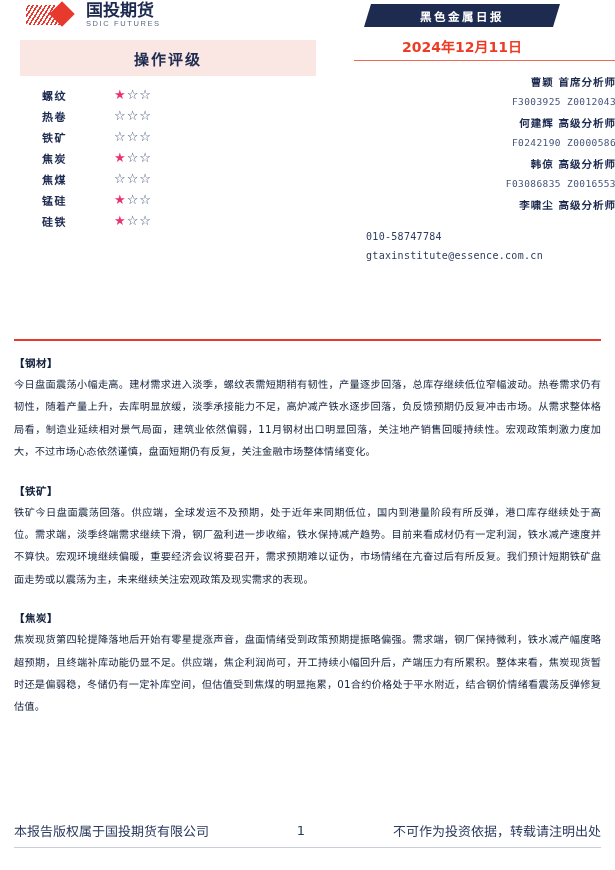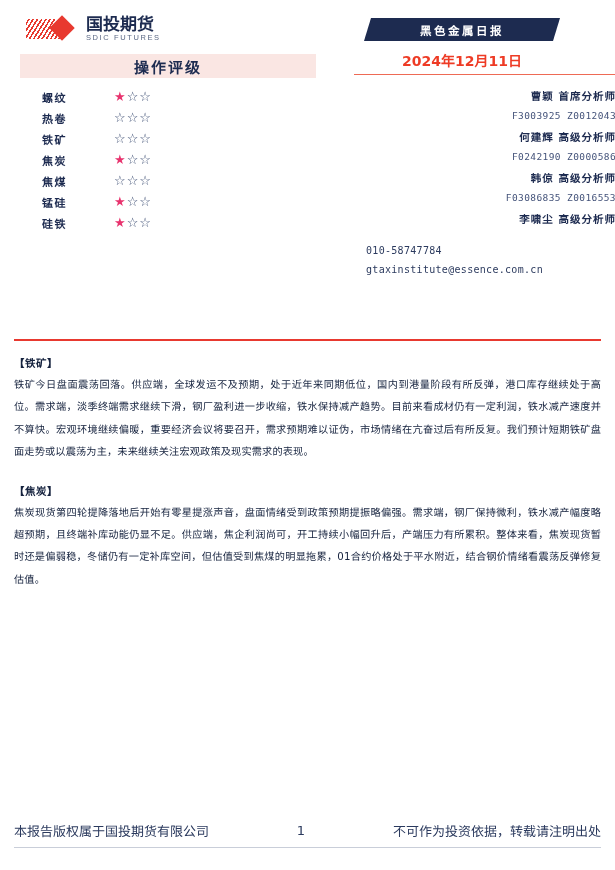--- a/index.html
+++ b/index.html
@@ -22,21 +22,20 @@
     height: 870px;
     box-sizing: border-box;
     padding: 0 14px;
   }
 
   
   .header {
     display: flex;
     flex-direction: row;
     align-items: flex-start;
-    padding-top: 14px;
     height: 300px;
     box-sizing: border-box;
   }
   .header-left {
     width: 318px;
     flex: 0 0 318px;
   }
   .header-right {
     flex: 1 1 auto;
     padding-left: 22px;
@@ -95,21 +94,21 @@
     color: #5b6884;
     margin-top: 1px;
     font-family: "Liberation Sans", sans-serif;
   }
 
   
   .rating-band {
     margin-top: 10px;
     margin-left: 6px;
     width: 296px;
-    height: 24px;
+    height: 36px;
     background: #fae6e3;
     display: flex;
     align-items: center;
     justify-content: center;
   }
   .rating-band-title {
     font-size: 15px;
     font-weight: bold;
     color: #1d2b50;
     letter-spacing: 2px;
@@ -390,20 +389,24 @@
         <div class="contact-line">gtaxinstitute@essence.com.cn</div>
       </div>
 
     </div>
   </div>
 
   <div class="header-rule"></div>
 
   <div class="body-content">
 
+    <div class="section">
+      <div class="section-head">【钢材】</div>
+      <div class="section-body">今日盘面震荡小幅走高。建材需求进入淡季，螺纹表需短期稍有韧性，产量逐步回落，总库存继续低位窄幅波动。热卷需求仍有韧性，随着产量上升，去库明显放缓，淡季承接能力不足，高炉减产铁水逐步回落，负反馈预期仍反复冲击市场。从需求整体格局看，制造业延续相对景气局面，建筑业依然偏弱，11月钢材出口明显回落，关注地产销售回暖持续性。宏观政策刺激力度加大，不过市场心态依然谨慎，盘面短期仍有反复，关注金融市场整体情绪变化。</div>
+    </div>
 
     <div class="section">
       <div class="section-head">【铁矿】</div>
       <div class="section-body">铁矿今日盘面震荡回落。供应端，全球发运不及预期，处于近年来同期低位，国内到港量阶段有所反弹，港口库存继续处于高位。需求端，淡季终端需求继续下滑，钢厂盈利进一步收缩，铁水保持减产趋势。目前来看成材仍有一定利润，铁水减产速度并不算快。宏观环境继续偏暖，重要经济会议将要召开，需求预期难以证伪，市场情绪在亢奋过后有所反复。我们预计短期铁矿盘面走势或以震荡为主，未来继续关注宏观政策及现实需求的表现。</div>
     </div>
 
     <div class="section">
       <div class="section-head">【焦炭】</div>
       <div class="section-body">焦炭现货第四轮提降落地后开始有零星提涨声音，盘面情绪受到政策预期提振略偏强。需求端，钢厂保持微利，铁水减产幅度略超预期，且终端补库动能仍显不足。供应端，焦企利润尚可，开工持续小幅回升后，产端压力有所累积。整体来看，焦炭现货暂时还是偏弱稳，冬储仍有一定补库空间，但估值受到焦煤的明显拖累，01合约价格处于平水附近，结合钢价情绪看震荡反弹修复估值。</div>
     </div>

